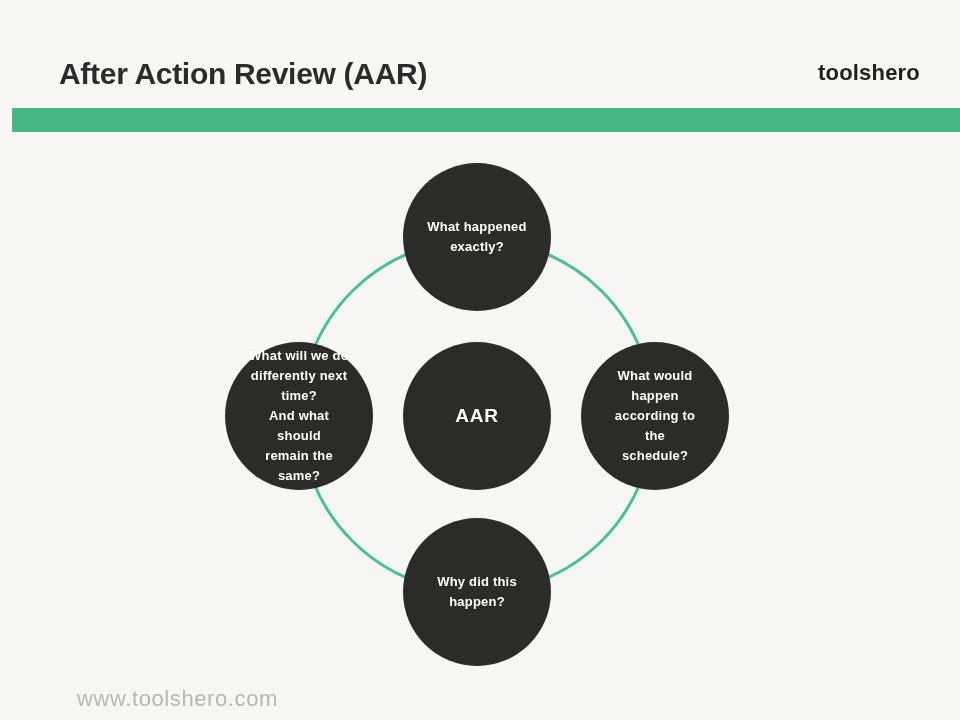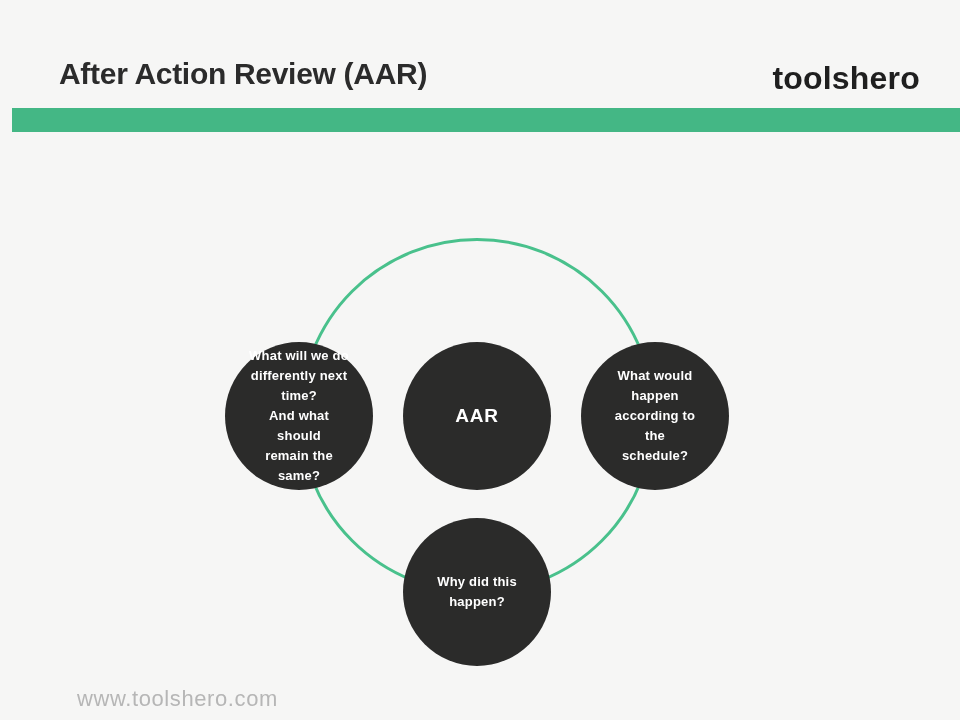--- a/index.html
+++ b/index.html
@@ -19,21 +19,21 @@
     position: relative;
   }
   .header { position: absolute; left: 0; top: 0; width: 960px; height: 96px; }
   .page-title {
     position: absolute; left: 35px; top: 33px;
     font-size: 30px; font-weight: bold; color: var(--ink);
     letter-spacing: -0.3px; line-height: 34px;
   }
   .brand {
     position: absolute; right: 40px; top: 36px;
-    font-size: 32px; font-weight: bold; color: #1f1f1f;
+    font-size: 22px; font-weight: bold; color: #1f1f1f;
     letter-spacing: 0.2px;
   }
   .divider {
     position: absolute; left: 0; top: 96px; width: 960px; height: 3px;
     background: var(--green);
   }
   .diagram { position: absolute; left: 0; top: 0; width: 960px; height: 720px; }
   .ring {
     position: absolute; left: 287px; top: 226px;
     width: 356px; height: 356px;
@@ -69,20 +69,24 @@
 
 <div class="header">
   <h1 class="page-title">After Action Review (AAR)</h1>
   <div class="brand">toolshero</div>
 </div>
 <div class="divider"></div>
 
 <div class="diagram">
   <div class="ring"></div>
 
+  <div class="node node-top">
+    <span class="node-label">What happened
+exactly?</span>
+  </div>
 
   <div class="node node-right">
     <span class="node-label">What would happen
 according to the
 schedule?</span>
   </div>
 
   <div class="node node-bottom">
     <span class="node-label">Why did this
 happen?</span>

